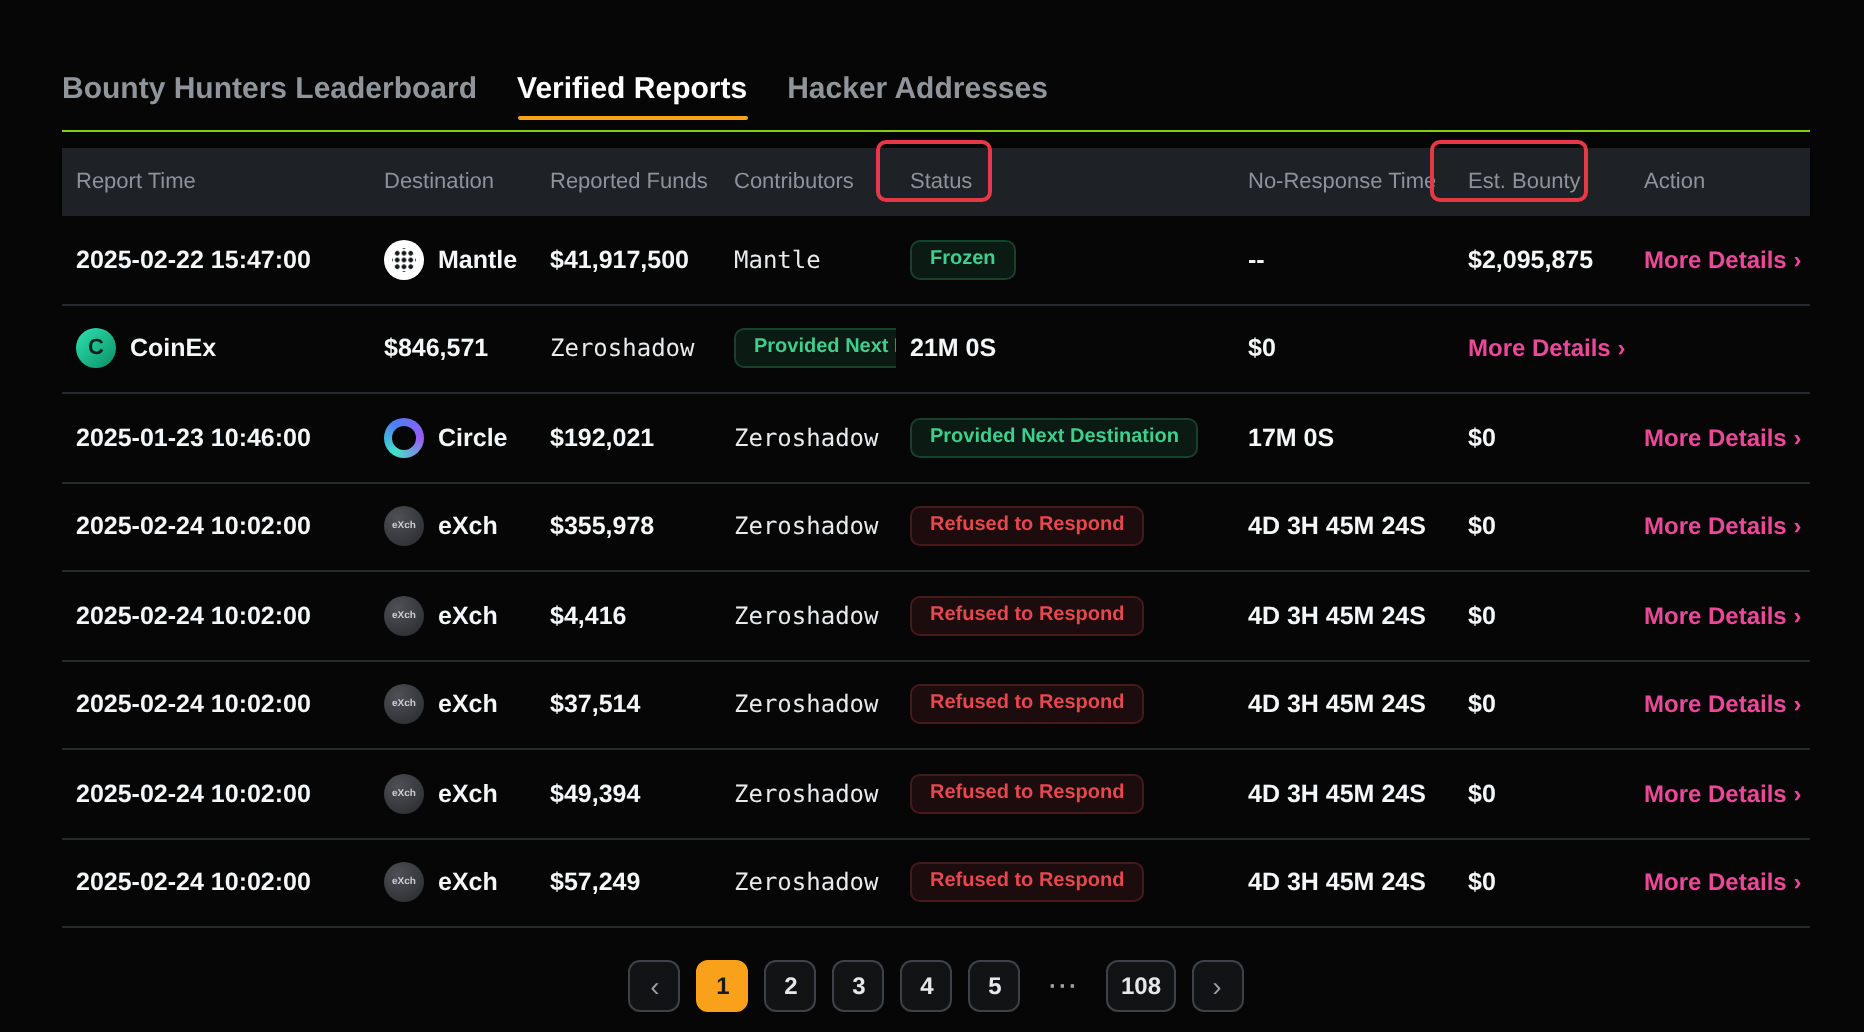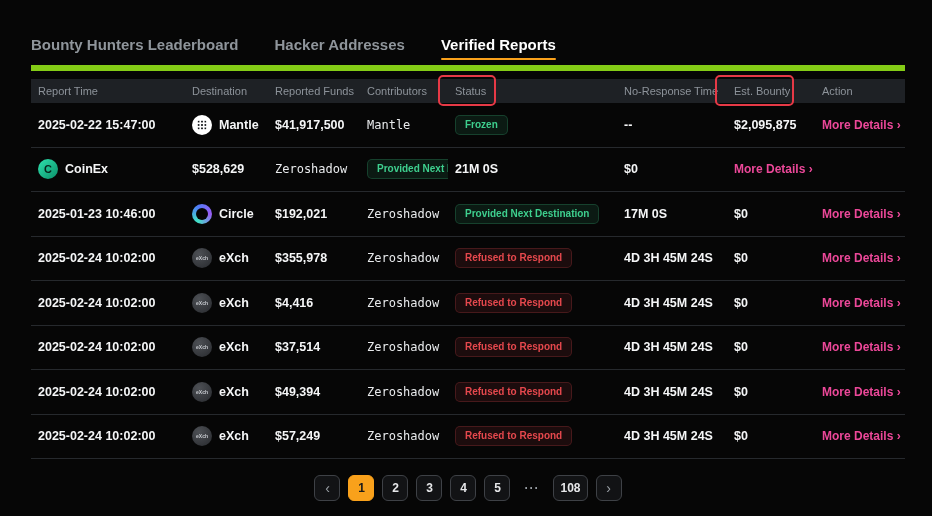--- a/index.html
+++ b/index.html
@@ -5,40 +5,40 @@
   * { margin: 0; padding: 0; box-sizing: border-box; }
   html, body { width: 932px; height: 516px; overflow: hidden; }
   body {
     background: #060606;
     font-family: "Liberation Sans", sans-serif;
     color: #f5f6f7;
   }
   .content { padding: 36px 27px 0 31px; }
 
   
-  .tabs { display: flex; gap: 36px; border-bottom: 6px solid #84cc16; }
+  .tabs { display: flex; gap: 20px; border-bottom: 1px solid #84cc16; }
   .tab {
     font-size: 15px; font-weight: 700; color: #8f959b;
     padding-bottom: 12px; position: relative; cursor: pointer; white-space: nowrap;
   }
   .tab.active { color: #ffffff; }
   .tab.active::after {
     content: ""; position: absolute; left: 0; right: 0; bottom: 5px;
     height: 2px; background: #f9a11b; border-radius: 1px;
   }
 
   
   .table-wrap { position: relative; margin-top: 8px; }
   .grid-row {
     display: grid;
     grid-template-columns: 154px 83px 92px 88px 169px 110px 88px 1fr;
     align-items: center;
   }
   .thead {
-    height: 24px; background: #1e2125; color: #8d939a; font-size: 11px;
+    height: 34px; background: #1e2125; color: #8d939a; font-size: 11px;
   }
   .thead .cell { padding-left: 7px; }
   .row {
     height: 44.5px; border-bottom: 1px solid #26292d; font-size: 12.5px; font-weight: 700;
   }
   .cell { padding-left: 7px; overflow: hidden; white-space: nowrap; }
 
   .dest { display: flex; align-items: center; gap: 7px; }
   .icon {
     width: 20px; height: 20px; border-radius: 50%; flex: none;
@@ -96,22 +96,22 @@
   .pg-btn.active { background: #f9a11b; border-color: #f9a11b; color: #1a1a1a; }
   .pg-btn.ellipsis { background: transparent; border: none; color: #9aa0a6; cursor: default; letter-spacing: 1px; }
 </style>
 </head>
 <body>
 
 <div class="content">
 
   <div class="tabs">
     <div class="tab">Bounty Hunters Leaderboard</div>
+    <div class="tab active">Verified Reports</div>
     <div class="tab">Hacker Addresses</div>
-    <div class="tab active">Verified Reports</div>
   </div>
 
   <div class="table-wrap">
     <div class="grid-row thead">
       <div class="cell">Report Time</div>
       <div class="cell">Destination</div>
       <div class="cell">Reported Funds</div>
       <div class="cell">Contributors</div>
       <div class="cell">Status</div>
       <div class="cell">No-Response Time</div>
@@ -134,21 +134,21 @@
     <div class="cell">--</div>
     <div class="cell">$2,095,875</div>
     <div class="cell action-cell">More Details ›</div>
   </div>
 
   <div class="grid-row row">
     <div class="cell dest">
       <span class="icon coinex"></span>
       <span>CoinEx</span>
     </div>
-    <div class="cell">$528,629</div>
+    <div class="cell">$846,571</div>
     <div class="cell mono">Zeroshadow</div>
     <div class="cell">
       <span class="badge green">Provided Next Destination</span>
     </div>
     <div class="cell">21M 0S</div>
     <div class="cell">$0</div>
     <div class="cell action-cell">More Details ›</div>
   </div>
 
   <div class="grid-row row">

